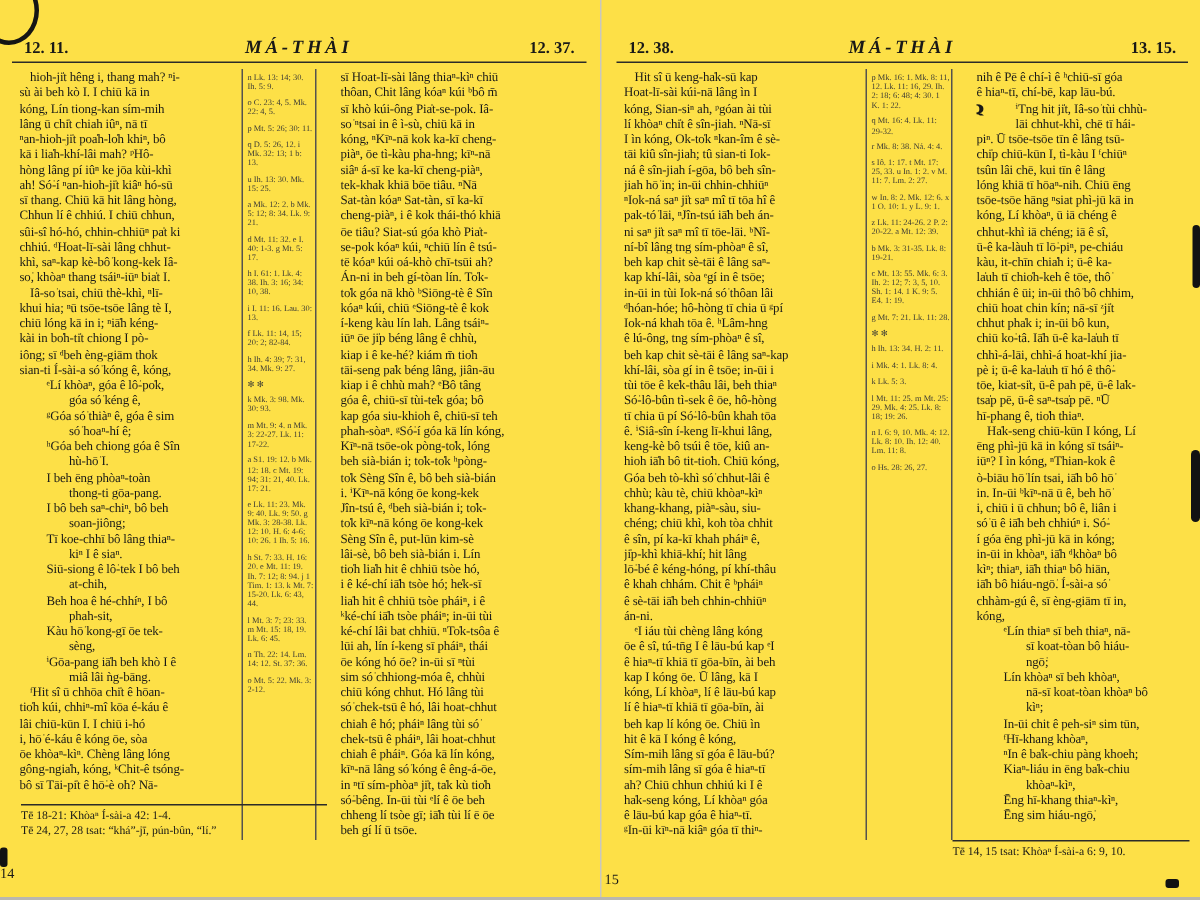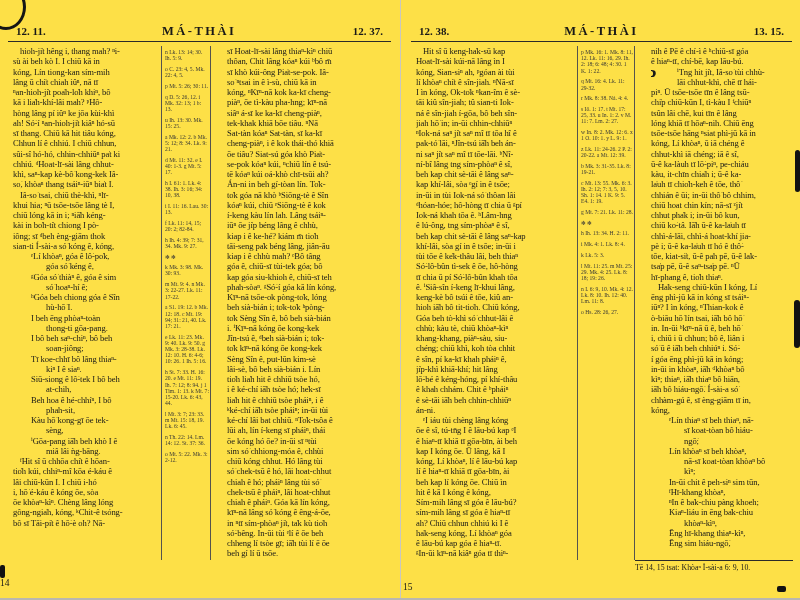--- a/index.html
+++ b/index.html
@@ -11,21 +11,21 @@
   }
   .book{position:relative;width:800px;height:600px;background:#fde047;overflow:hidden;}
   .page{position:absolute;top:0;height:600px;}
   .page-left{left:0;width:399px;}
   .page-right{left:403px;width:397px;}
   .spine{position:absolute;left:400px;top:0;width:1px;height:600px;background:#c9c7bf;}
   .page-header{
     position:relative;display:flex;justify-content:space-between;align-items:baseline;
     padding:24px 16px 2px 16px;font-weight:bold;font-size:11px;
   }
-  .page-header .ht{font-size:12.5px;letter-spacing:2.5px;}
+  .page-header .ht{font-size:12.5px;letter-spacing:2.5px;font-style:italic;}
   .hrule{border-bottom:1.2px solid #2b2b28;margin:0 8px;}
   .page-body{display:flex;padding:4px 4px 0 0;height:514px;overflow:hidden;}
   .textcol{position:relative;padding-left:13px;overflow:hidden;}
   .p14-c1{width:145px;}
   .p14-c2{flex:1;}
   .p15-c1{width:158px;}
   .p15-c2{flex:1;}
   .refcol{
     width:44px;flex:none;border-left:1px solid #55534e;border-right:1px solid #55534e;
     margin:0 3px;padding:3px 1px 0 3px;
@@ -77,21 +77,21 @@
     <div class="page-body">
       <div class="textcol p14-c1">
           <div class="line i4"><span class="t">hioh-ji̍t hêng i, thang mah? ⁿi-</span></div>
           <div class="line i0"><span class="t">sù ài beh kò I. I chiū kā in</span></div>
           <div class="line i0"><span class="t">kóng, Lín tiong-kan sím-mih</span></div>
           <div class="line i0"><span class="t">lâng ū chi̍t chiah iûⁿ, nā tī</span></div>
           <div class="line i0"><span class="t">ⁿan-hioh-ji̍t poa̍h-lo̍h khiⁿ, bô</span></div>
           <div class="line i0"><span class="t">kā i lia̍h-khí-lâi mah? ᵖHô-</span></div>
           <div class="line i0"><span class="t">hòng lâng pí iûⁿ ke jōa kùi-khì</span></div>
           <div class="line i0"><span class="t">ah! Só͘-í ⁿan-hioh-ji̍t kiâⁿ hó-sū</span></div>
-          <div class="line i0"><span class="t">sī thang. Chiū kā hit tiâu kóng,</span></div>
+          <div class="line i0"><span class="t">sī thang. Chiū kā hit lâng hòng,</span></div>
           <div class="line i0"><span class="t">Chhun lí ê chhiú. I chiū chhun,</span></div>
           <div class="line i0"><span class="t">sûi-sî hó-hó, chhin-chhiūⁿ pa̍t ki</span></div>
           <div class="line i0"><span class="t">chhiú. ᵈHoat-lī-sài lâng chhut-</span></div>
           <div class="line i0"><span class="t">khì, saⁿ-kap kè-bô͘ kong-kek Iâ-</span></div>
           <div class="line i0"><span class="t">so͘, khòaⁿ thang tsáiⁿ-iūⁿ bia̍t I.</span></div>
           <div class="line i4"><span class="t">Iâ-so͘ tsai, chiū thè-khì, ⁿlī-</span></div>
           <div class="line i0"><span class="t">khui hia; ⁿū tsōe-tsōe lâng tè I,</span></div>
           <div class="line i0"><span class="t">chiū lóng kā in i; ⁿiā̍h kéng-</span></div>
           <div class="line i0"><span class="t">kài in bo̍h-ti̍t chiong I pò-</span></div>
           <div class="line i0"><span class="t">iông; sī ᵈbeh èng-giām thok</span></div>
@@ -192,20 +192,24 @@
           <div class="line i0"><span class="t">chiah ê hó; pháiⁿ lâng tùi só͘</span></div>
           <div class="line i0"><span class="t">chek-tsū ê pháiⁿ, lâi hoat-chhut</span></div>
           <div class="line i0"><span class="t">chiah ê pháiⁿ. Góa kā lín kóng,</span></div>
           <div class="line i0"><span class="t">kīⁿ-nā lâng só͘ kóng ê êng-á-ōe,</span></div>
           <div class="line i0"><span class="t">in ⁿtī sím-phòaⁿ ji̍t, ta̍k kù tio̍h</span></div>
           <div class="line i0"><span class="t">só͘-bêng. In-ūi tùi ᵉlí ê ōe beh</span></div>
           <div class="line i0"><span class="t">chheng lí tsòe gī; iā̍h tùi lí ē ōe</span></div>
           <div class="line i0"><span class="t">beh gí lí ū tsōe.</span></div>
         </div>
     </div>
+    <div class="footnotes fn-left">
+        <div class="fn-line">Tē 18-21: Khòaⁿ Í-sài-a 42: 1-4.</div>
+        <div class="fn-line">Tē 24, 27, 28 tsat: “khá”-jī, pún-bûn, “lí.”</div>
+      </div>
     <div class="page-number">14</div>
   </div>
 
   <div class="page page-right">
     <div class="page-header">
       <span>12. 38.</span>
       <span class="ht">MÁ-THÀI</span>
       <span>13. 15.</span>
     </div>
     <div class="hrule"></div>

